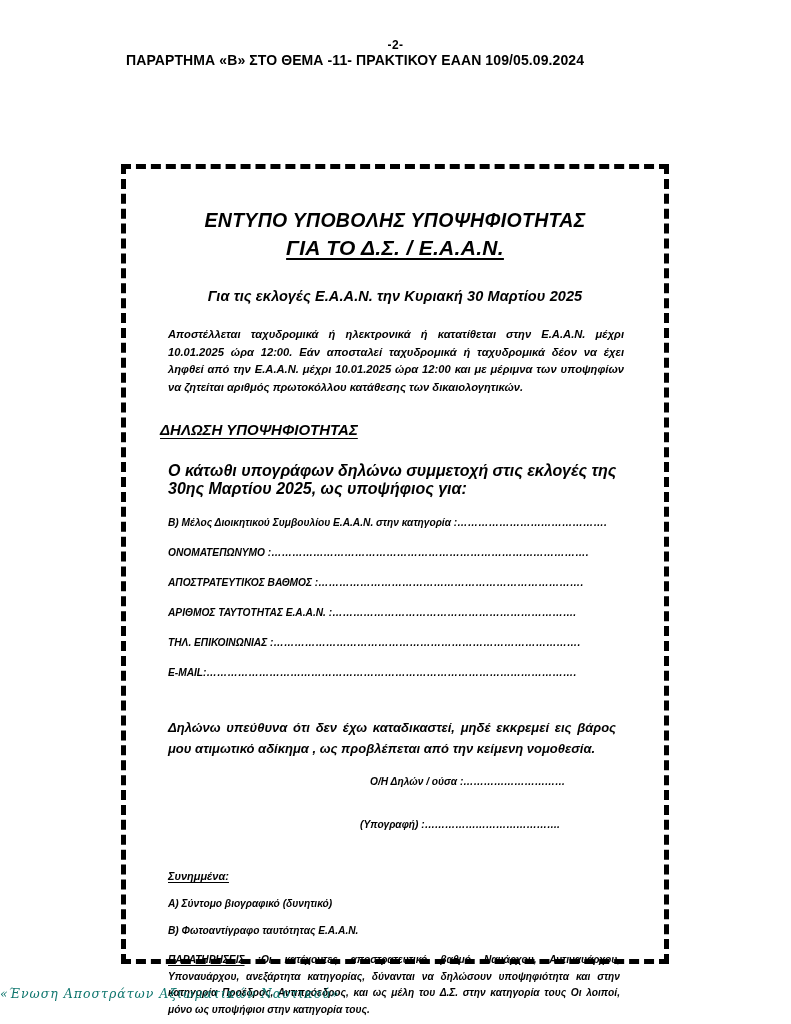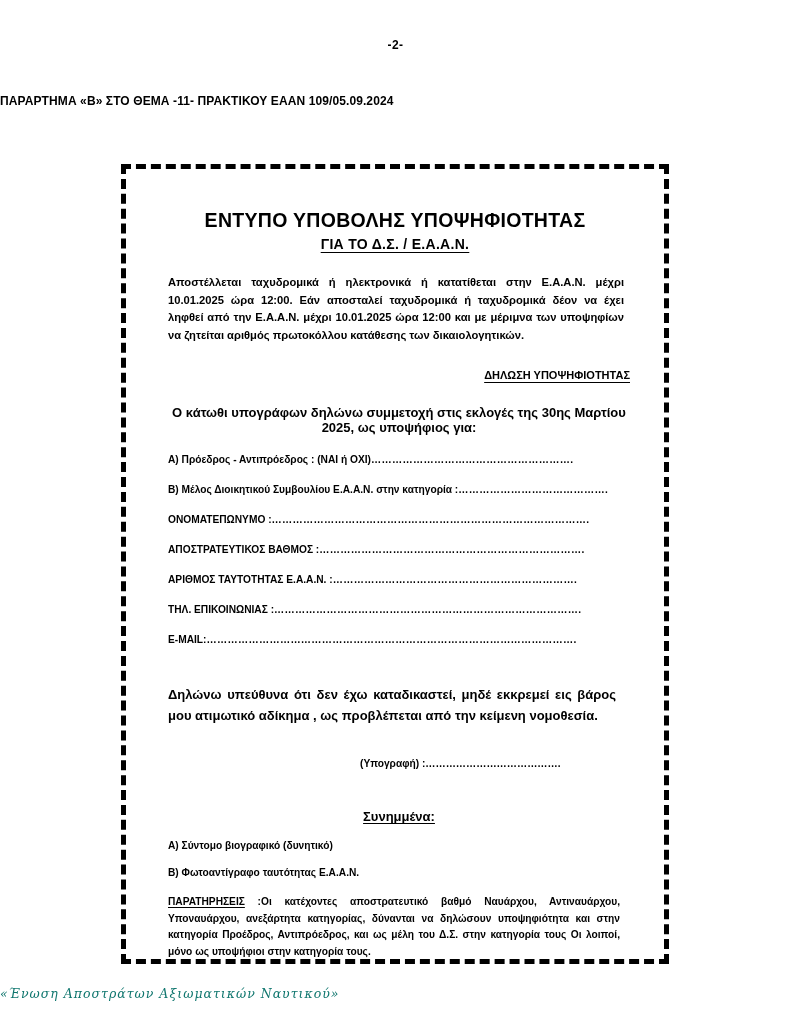--- a/index.html
+++ b/index.html
@@ -22,49 +22,50 @@
     box-sizing: border-box;
   }
   .page-number {
     text-align: center;
     font-size: 12px;
     font-weight: bold;
     margin-top: 38px;
     letter-spacing: 0.5px;
   }
   .header-line {
-    margin-top: 42px;
-    font-size: 12px;
+    padding-left: 126px;
+    font-size: 14px;
     font-weight: bold;
     letter-spacing: 0.1px;
   }
   .frame {
     position: absolute;
     left: 121px;
     top: 126px;
     width: 548px;
     height: 800px;
     border: 5px dashed #000000;
     box-sizing: border-box;
     background: #ffffff;
+    font-style: italic;
   }
   .frame-inner {
     padding: 22px 34px 10px 34px;
     box-sizing: border-box;
   }
   .title1 {
     text-align: center;
     font-size: 19.5px;
     font-weight: bold;
     letter-spacing: 0.3px;
     margin-top: 18px;
   }
   .title2 {
     text-align: center;
-    font-size: 14px;
+    font-size: 21px;
     font-weight: bold;
     letter-spacing: 0.3px;
     margin-top: 4px;
     text-decoration: underline;
     text-underline-offset: 3px;
   }
   .subtitle {
     text-align: center;
     font-size: 14.5px;
     font-weight: bold;
@@ -73,33 +74,32 @@
   }
   .para-justify {
     font-size: 11.2px;
     font-weight: bold;
     text-align: justify;
     line-height: 1.58;
     margin-top: 22px;
     padding: 0 6px 0 8px;
   }
   .section-title {
-    text-align: right;
-    font-size: 11px;
+    text-align: left;
+    font-size: 15px;
     font-weight: bold;
     text-decoration: underline;
     text-underline-offset: 3px;
     margin-top: 24px;
   }
   .declare-line {
-    font-size: 13px;
+    font-size: 16px;
     font-weight: bold;
     margin-top: 24px;
     padding-left: 8px;
-    text-align: center;
   }
   .field {
     font-size: 10.2px;
     font-weight: bold;
     margin-top: 19px;
     padding-left: 8px;
     white-space: nowrap;
     overflow: hidden;
   }
   .field .dots {
@@ -123,27 +123,26 @@
     overflow: hidden;
   }
   .sig-line.indent2 {
     padding-left: 210px;
   }
   .sig-line.indent3 {
     padding-left: 200px;
     margin-top: 32px;
   }
   .attach-title {
-    font-size: 13px;
+    font-size: 11px;
     font-weight: bold;
     text-decoration: underline;
     text-underline-offset: 2px;
     margin-top: 40px;
     padding-left: 8px;
-    text-align: center;
   }
   .attach-item {
     font-size: 10.2px;
     font-weight: bold;
     margin-top: 16px;
     padding-left: 8px;
   }
   .notes {
     font-size: 10.2px;
     font-weight: bold;
@@ -176,30 +175,28 @@
   <div class="page-number">-2-</div>
 
   <div class="header-line">ΠΑΡΑΡΤΗΜΑ «Β» ΣΤΟ ΘΕΜΑ -11- ΠΡΑΚΤΙΚΟΥ ΕΑΑΝ 109/05.09.2024</div>
 
   <div class="frame">
     <div class="frame-inner">
 
       <div class="title1">ΕΝΤΥΠΟ ΥΠΟΒΟΛΗΣ ΥΠΟΨΗΦΙΟΤΗΤΑΣ</div>
       <div class="title2">ΓΙΑ ΤΟ Δ.Σ. / Ε.Α.Α.Ν.</div>
 
+      <div class="subtitle">Για τις εκλογές Ε.Α.Α.Ν. την Κυριακή 30 Μαρτίου 2025</div>
 
       <div class="para-justify">Αποστέλλεται ταχυδρομικά ή ηλεκτρονικά ή κατατίθεται στην Ε.Α.Α.Ν. μέχρι 10.01.2025 ώρα 12:00. Εάν αποσταλεί ταχυδρομικά ή ταχυδρομικά δέον να έχει ληφθεί από την Ε.Α.Α.Ν. μέχρι 10.01.2025 ώρα 12:00 και με μέριμνα των υποψηφίων να ζητείται αριθμός πρωτοκόλλου κατάθεσης των δικαιολογητικών.</div>
 
       <div class="section-title">ΔΗΛΩΣΗ ΥΠΟΨΗΦΙΟΤΗΤΑΣ</div>
 
       <div class="declare-line">Ο κάτωθι υπογράφων δηλώνω συμμετοχή στις εκλογές της 30ης Μαρτίου 2025, ως υποψήφιος για:</div>
 
-      <div class="field">
-        <span>Α) Πρόεδρος - Αντιπρόεδρος : (ΝΑΙ ή ΟΧΙ)</span><span class="dots">………………………………………………….</span>
-      </div>
 
       <div class="field">
         <span>Β) Μέλος Διοικητικού Συμβουλίου Ε.Α.Α.Ν. στην κατηγορία :</span><span class="dots">…………………………………….</span>
       </div>
 
       <div class="field">
         <span>ΟΝΟΜΑΤΕΠΩΝΥΜΟ :</span><span class="dots">……………………………………………………………………………….</span>
       </div>
 
       <div class="field">
@@ -214,20 +211,23 @@
         <span>ΤΗΛ. ΕΠΙΚΟΙΝΩΝΙΑΣ :</span><span class="dots">…………………………………………………………………………….</span>
       </div>
 
       <div class="field">
         <span>E-MAIL:</span><span class="dots">…………………………………………………………………………………………….</span>
       </div>
 
       <div class="affirm">Δηλώνω υπεύθυνα ότι δεν έχω καταδικαστεί, μηδέ εκκρεμεί εις βάρος μου ατιμωτικό αδίκημα , ως προβλέπεται από την κείμενη νομοθεσία.</div>
 
 
+      <div class="sig-line indent2">
+        <span>Ο/Η Δηλών / ούσα :</span><span class="dots">…………………………</span>
+      </div>
 
       <div class="sig-line indent3">
         <span>(Υπογραφή) :</span><span class="dots">………………………………….</span>
       </div>
 
       <div class="attach-title">Συνημμένα:</div>
       <div class="attach-item">Α) Σύντομο βιογραφικό (δυνητικό)</div>
       <div class="attach-item">Β) Φωτοαντίγραφο ταυτότητας Ε.Α.Α.Ν.</div>
 
       <div class="notes">

